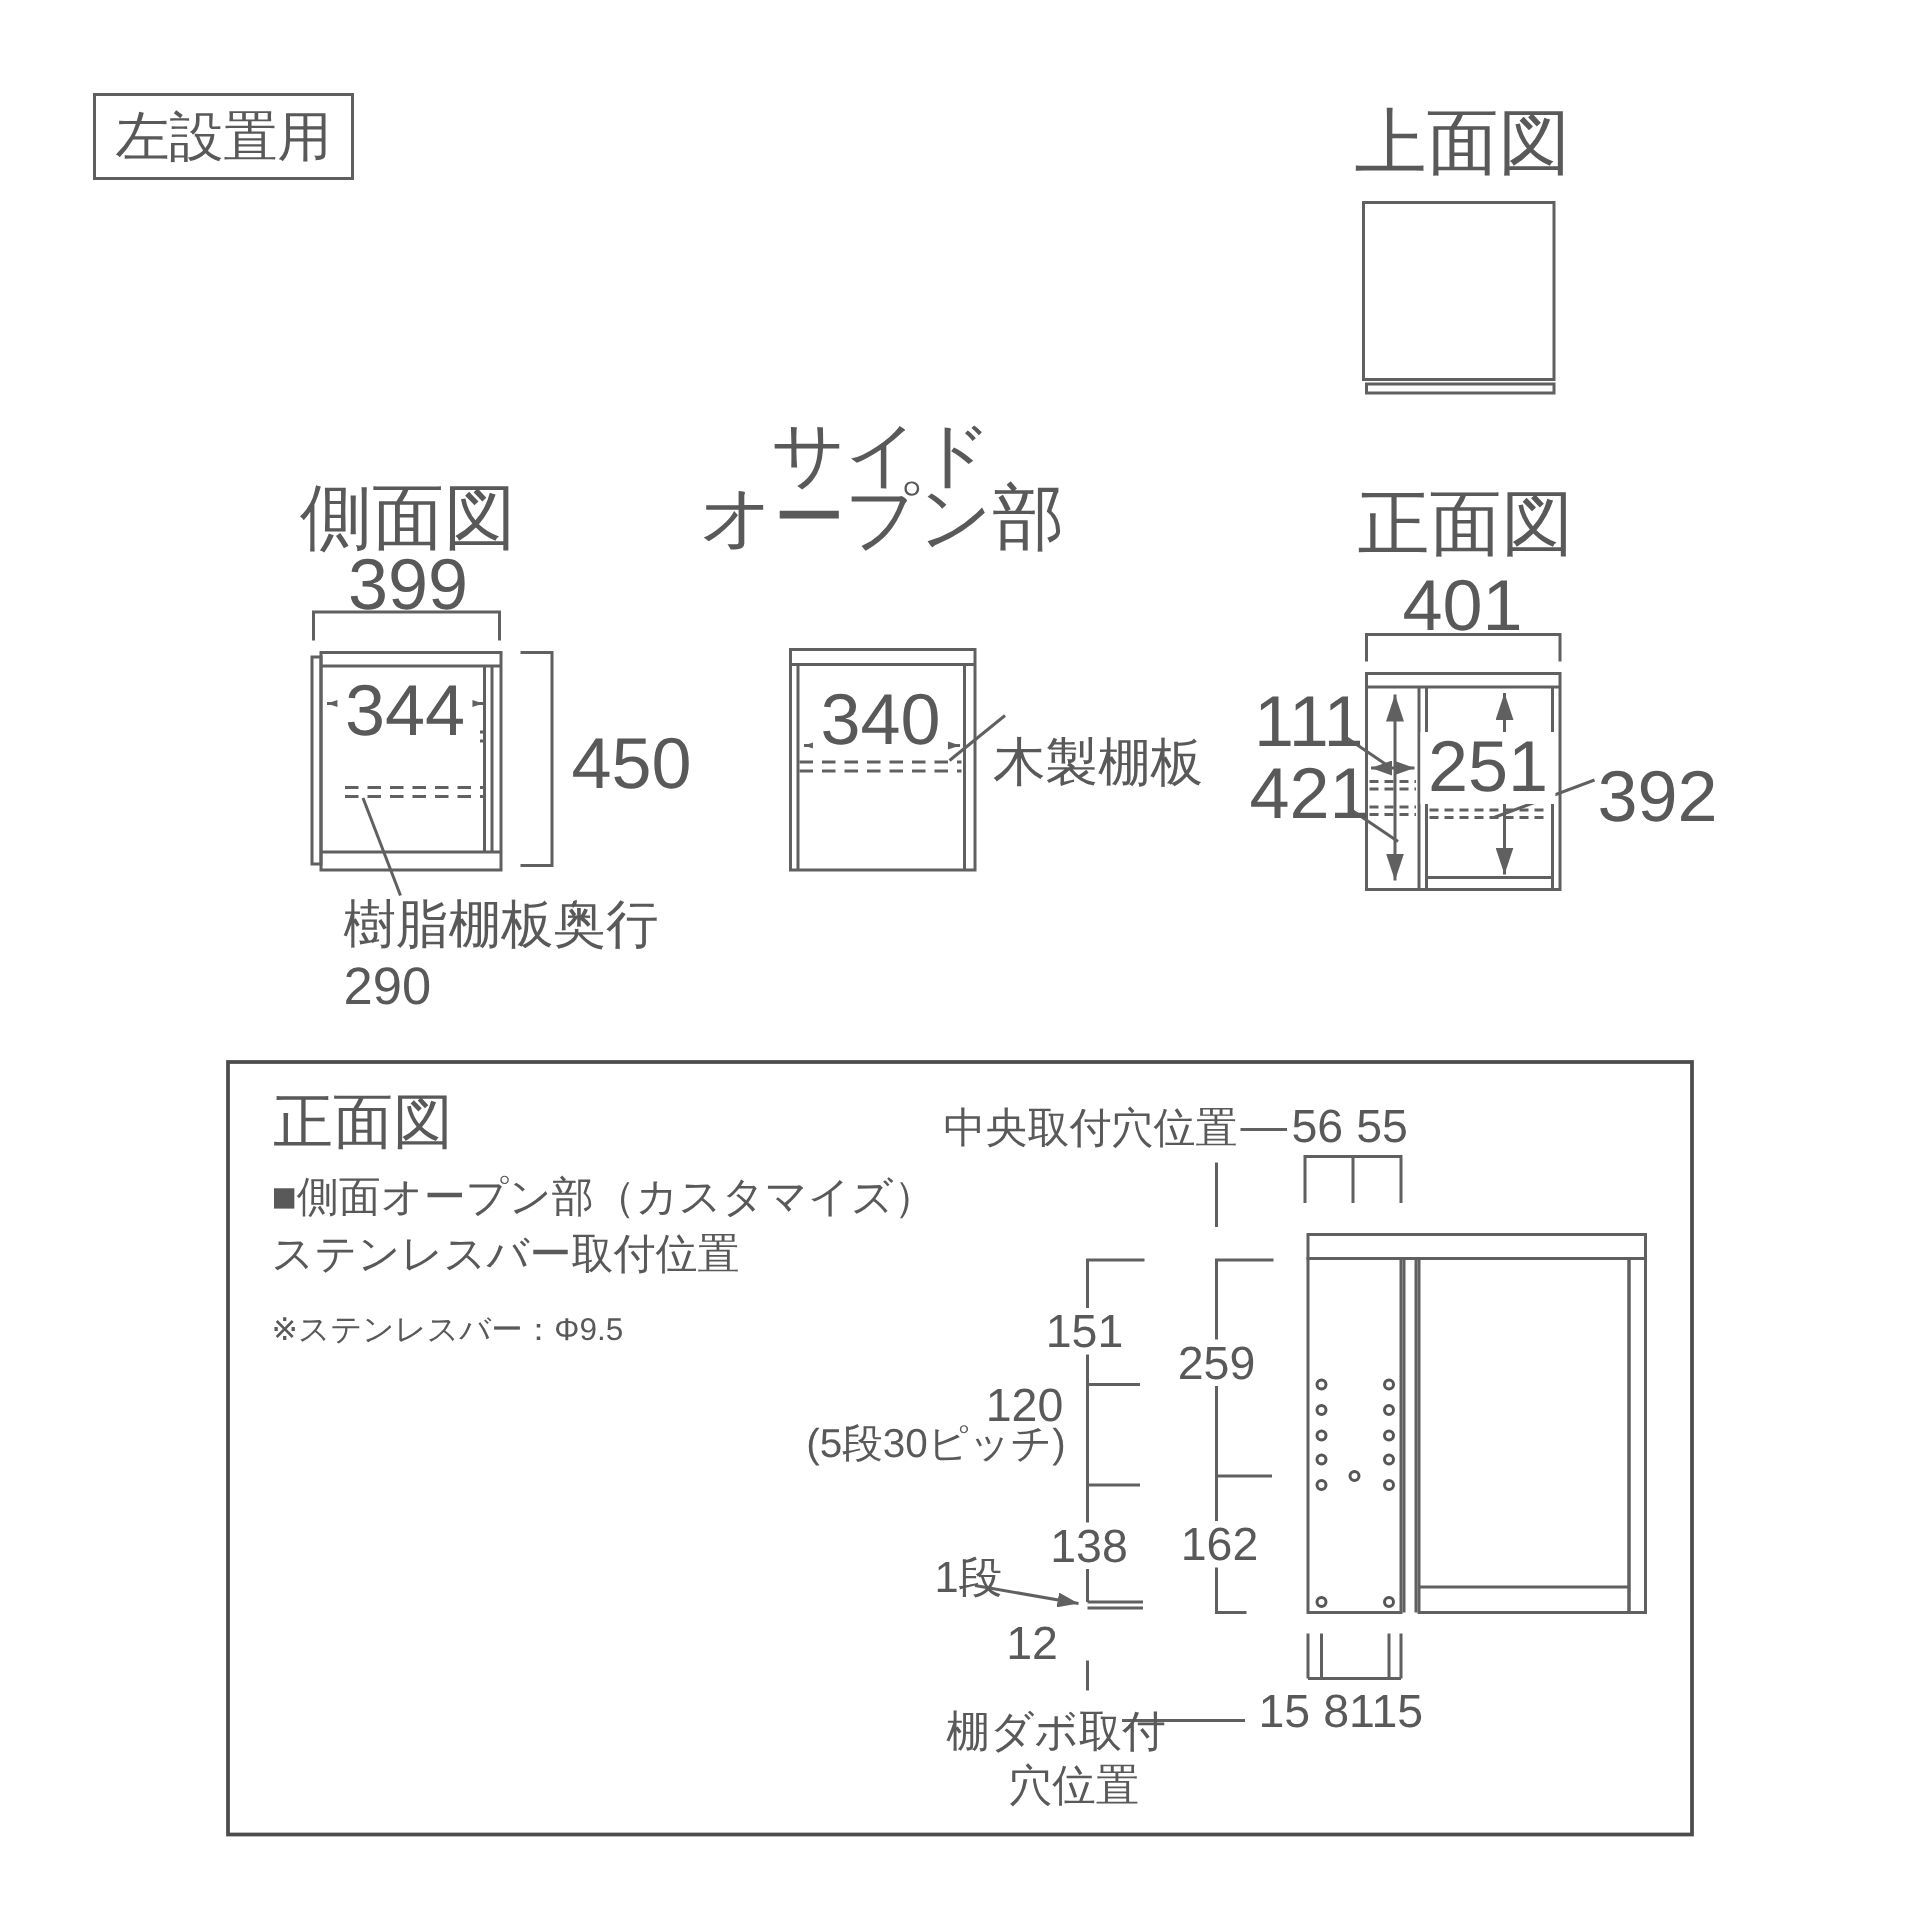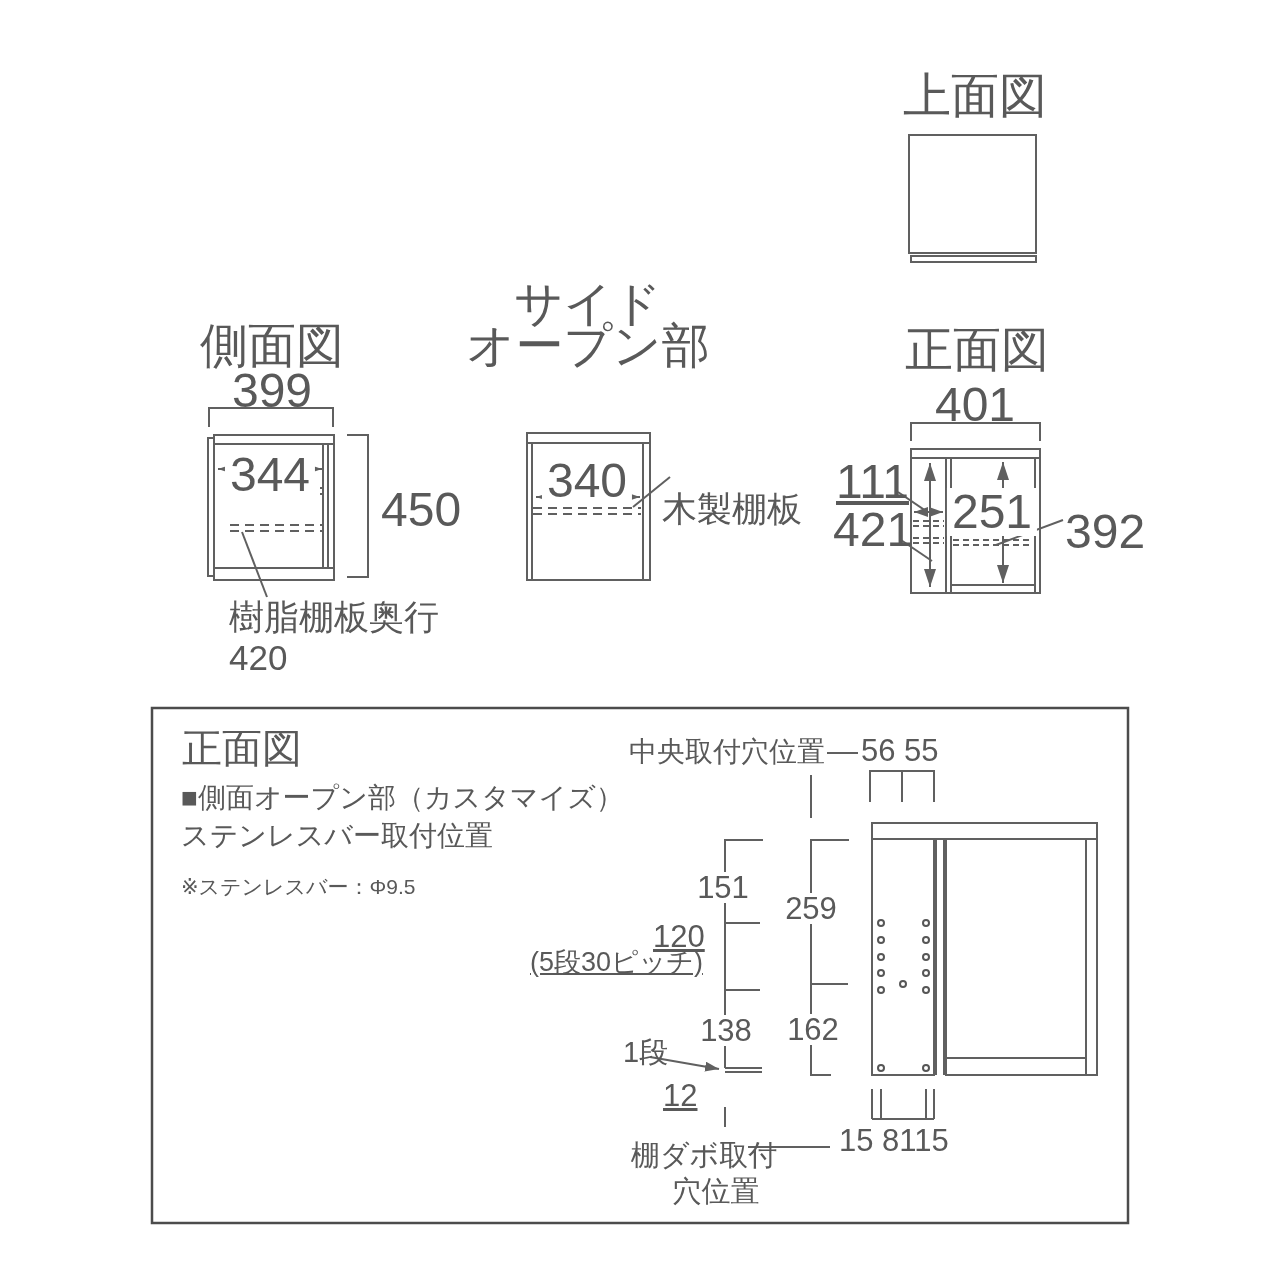--- a/index.html
+++ b/index.html
@@ -2,21 +2,21 @@
 <html><head>
 <meta charset="utf-8">
 <style>
   html,body{margin:0;padding:0;background:#fff;}
   #canvas{position:relative;width:1280px;height:1280px;background:#ffffff;
     font-family:"Liberation Sans","DejaVu Sans",sans-serif;color:#595959;overflow:hidden;}
   #canvas svg{position:absolute;left:0;top:0;}
   .lbl{position:absolute;white-space:nowrap;color:#595959;line-height:1;}
   .c{transform:translateX(-50%);}
   .bg{background:#ffffff;padding:0 5px;}
-  .right{text-align:left;text-decoration:underline;}
+  .right{text-align:center;}
   .t40{font-size:40px;}
   .t36{font-size:48px;}
   .t35{font-size:35px;}
   .t31{font-size:31px;}
   .t29{font-size:29px;margin-left:32px;}
   .t28{font-size:28px;}
   .t27{font-size:27px;}
   .t21{font-size:21px;}
   .badge{position:absolute;border:2px solid #5f5f5f;padding:9px 13px;font-size:36px;line-height:1;color:#595959;}
   .dash{stroke-dasharray:9 6;}
@@ -125,29 +125,30 @@
           <circle cx="881" cy="1068" r="3"></circle>
             <circle cx="926" cy="1068" r="3"></circle>
         </g>
 
         <path d="M872,1089 V1119 M881,1089 V1119 M926,1089 V1119 M934,1089 V1119 M872,1119 H934"></path>
         <path d="M748,1147 H830"></path>
       </g>
     </g>
   </svg>
 
+  <div class="badge" style="left:62px;top:62px;">左設置用</div>
 
   <div class="lbl t36 c" style="left:975px;top:72px;">上面図</div>
 
   <div class="lbl t36 c" style="left:272px;top:322px;">側面図</div>
   <div class="lbl t36 c" style="left:272px;top:367px;">399</div>
   <div class="lbl t36 c bg" style="left:270px;top:451px;">344</div>
   <div class="lbl t36" style="left:381px;top:486px;">450</div>
   <div class="lbl t35" style="left:229px;top:599px;">樹脂棚板奥行</div>
-  <div class="lbl t35" style="left:229px;top:640px;">420</div>
+  <div class="lbl t35" style="left:229px;top:640px;">290</div>
 
   <div class="lbl t36 c" style="left:588px;top:280px;">サイド</div>
   <div class="lbl t36 c" style="left:588px;top:322px;">オープン部</div>
   <div class="lbl t36 c bg" style="left:587px;top:457px;">340</div>
   <div class="lbl t35" style="left:662px;top:443px;margin-top:48px;">木製棚板</div>
 
   <div class="lbl t36 c" style="left:977px;top:326px;">正面図</div>
   <div class="lbl t36 c" style="left:975px;top:381px;">401</div>
   <div class="lbl t36 right" style="left:836px;top:458px;width:60px;">111</div>
   <div class="lbl t36" style="left:833px;top:506px;">421</div>

